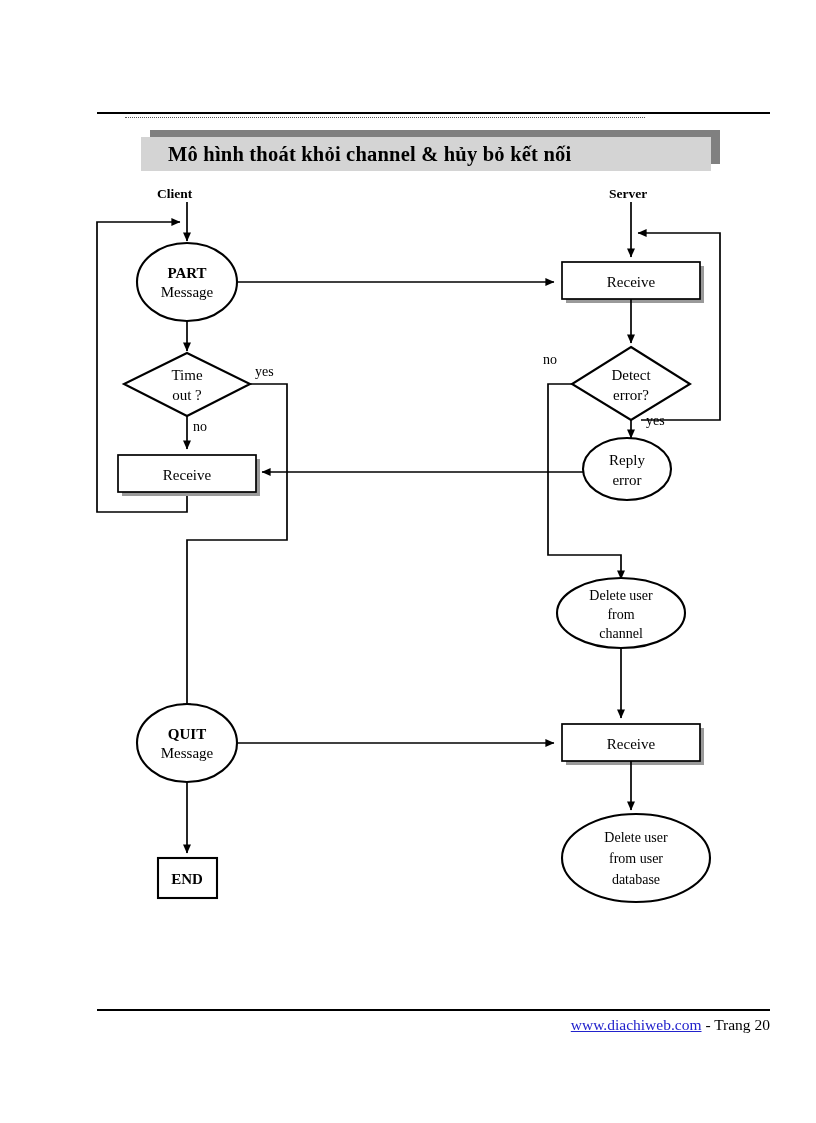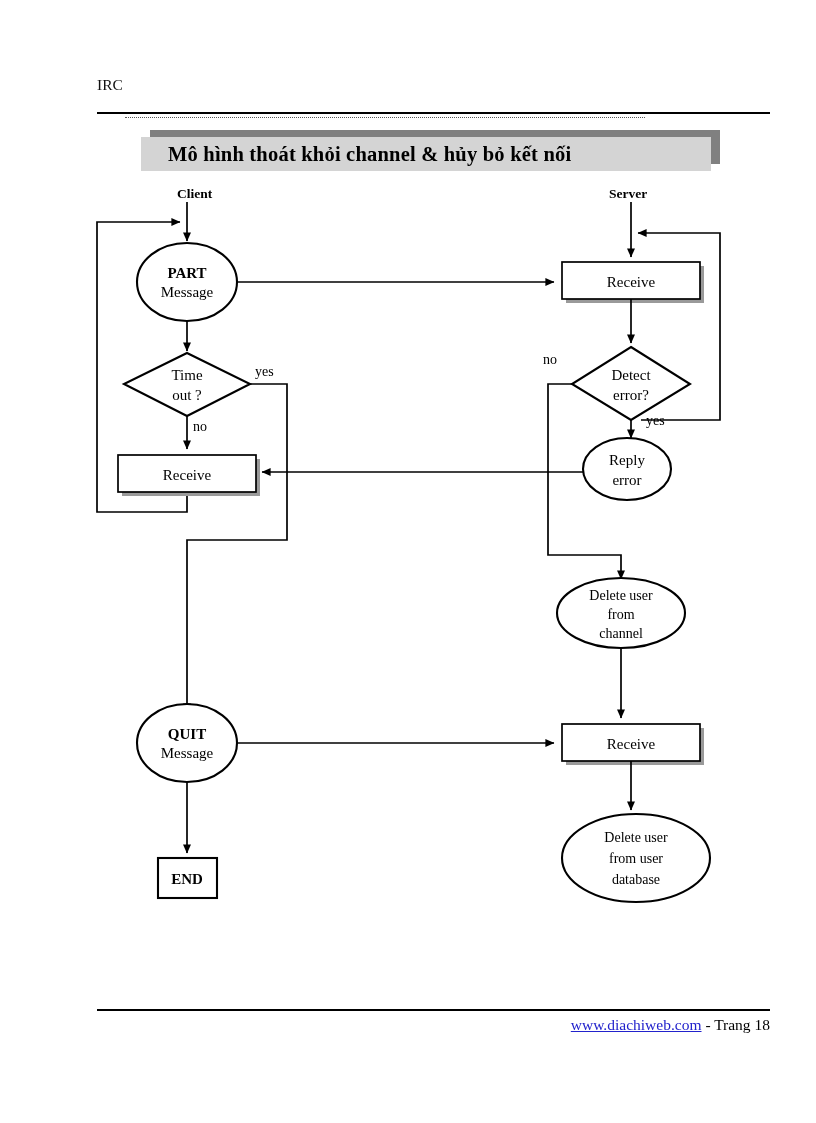--- a/index.html
+++ b/index.html
@@ -36,21 +36,21 @@
   }
   #banner-title{
     font-weight:bold;font-size:20.5px;letter-spacing:.2px;
     padding-left:27px;color:#000;white-space:nowrap;
   }
 
   
   .lane-label{
     position:absolute;font-weight:bold;font-size:13.5px;
   }
-  #lane-client{left:157px;top:186px;margin-left:20px;}
+  #lane-client{left:157px;top:186px;}
   #lane-server{left:609px;top:186px;font-family:Liberation Serif, serif;}
 
   
   #flow-svg{position:absolute;left:0;top:200px;}
   #flow-svg text{font-family:"Liberation Serif","DejaVu Serif",serif;fill:#000;}
   .nd-shape{fill:#ffffff;stroke:#000000;stroke-width:2.1;}
   .nd-shape-thin{fill:#ffffff;stroke:#000000;stroke-width:1.7;}
   .nd-shadow{fill:#9a9a9a;}
   .ln{stroke:#000000;stroke-width:1.7;fill:none;}
   .lbl{font-size:15px;text-anchor:middle;}
@@ -74,21 +74,20 @@
     text-align:right;font-size:15.5px;
   }
   #footer-link{color:#2222cc;}
 </style>
 </head>
 <body>
 
 <div class="page">
 
   <div id="doc-header">
-    <div>IRC</div>
   </div>
   <div id="header-rule"></div>
   <div id="header-rule-dotted"></div>
 
   <div id="banner-shadow"></div>
   <div id="banner-box">
     <span id="banner-title">Mô hình thoát khỏi channel &amp; hủy bỏ kết nối</span>
   </div>
 
   <div class="lane-label" id="lane-client">Client</div>
@@ -201,16 +200,16 @@
       <ellipse class="nd-shape" cx="636" cy="658" rx="74" ry="44"></ellipse>
       <text class="lbl-e" x="636" y="642">Delete user</text>
       <text class="lbl-e" x="636" y="663">from user</text>
       <text class="lbl-e" x="636" y="684">database</text>
     </g>
   </svg>
 
 
   <div id="footer-rule"></div>
   <div id="doc-footer">
-    <a id="footer-link" href="#">www.diachiweb.com</a><span> - Trang 18</span>
+    <a id="footer-link" href="#">www.diachiweb.com</a><span> - Trang 20</span>
   </div>
 
 </div>
 
 </body></html>

